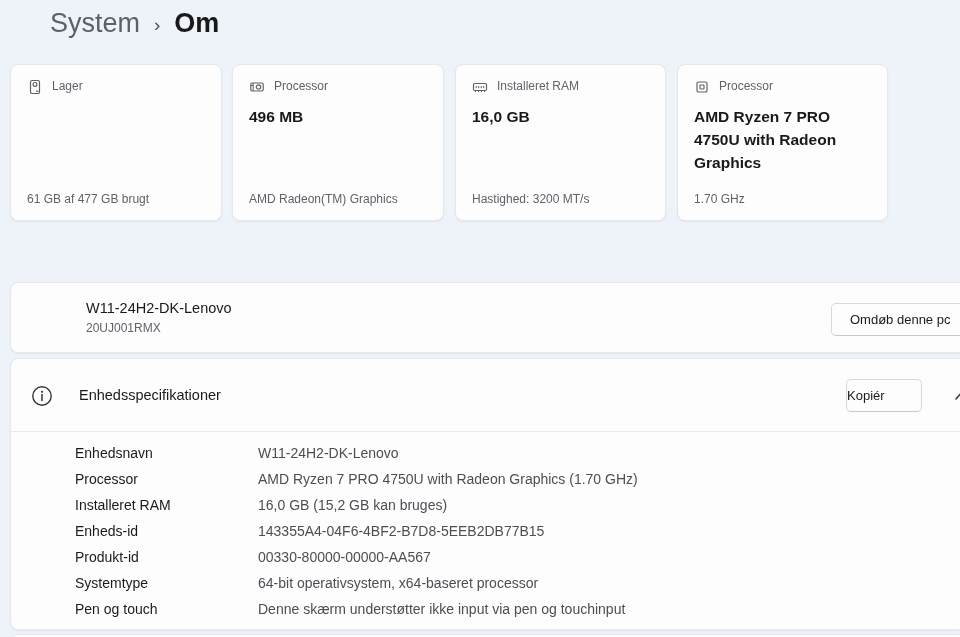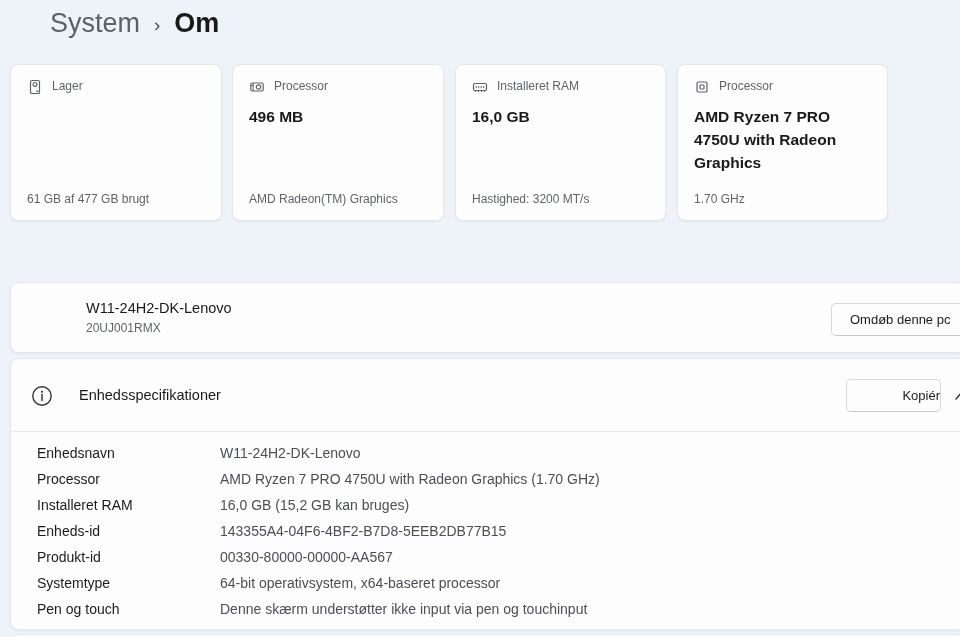--- a/index.html
+++ b/index.html
@@ -76,27 +76,27 @@
   .expander {
     position:absolute; left:10px; top:358px; width:956px; height:272px;
     background:#fdfdfe;
     border:1px solid #e4e7ec;
     border-radius:8px;
     box-shadow:0 1px 2px rgba(0,0,0,.05);
   }
   .exp-header { position:absolute; left:0; top:0; right:0; height:72px; cursor:pointer; }
   .info-icon  { position:absolute; left:20px; top:26px; }
   .exp-title  { position:absolute; left:68px; top:28px; font-size:14.5px; color:#191919; }
-  .copy-btn   { position:absolute; left:835px; top:20px; width:95px; height:33px; text-align:right; }
+  .copy-btn   { position:absolute; left:835px; top:20px; width:76px; height:33px; text-align:left; }
   .collapse-chevron { position:absolute; left:935px; top:28px; }
   .exp-divider { position:absolute; left:0; right:0; top:72px; height:1px; background:#e8eaed; }
 
   .spec-table { position:absolute; left:0; top:81px; right:0; }
   .spec-row   { display:flex; height:26px; align-items:center; }
-  .spec-label { margin-left:26px; width:183px; font-size:14px; color:#1b1b1b; }
+  .spec-label { margin-left:64px; width:183px; font-size:14px; color:#1b1b1b; }
   .spec-value { font-size:14px; color:#4b4e53; }
 
   
   .next-card-peek {
     position:absolute; left:10px; top:634px; width:956px; height:10px;
     background:#fbfcfd; border:1px solid #e4e7ec; border-radius:8px 8px 0 0;
   }
 </style>
 </head>
 <body>

